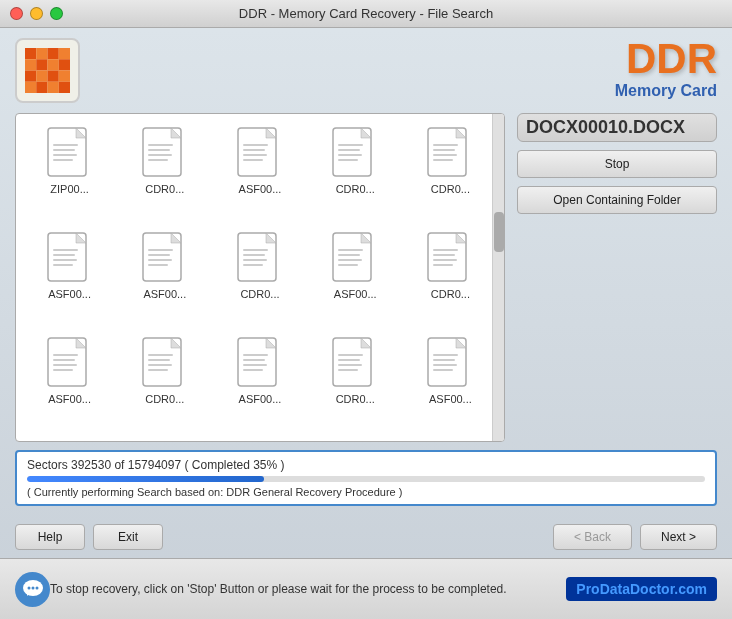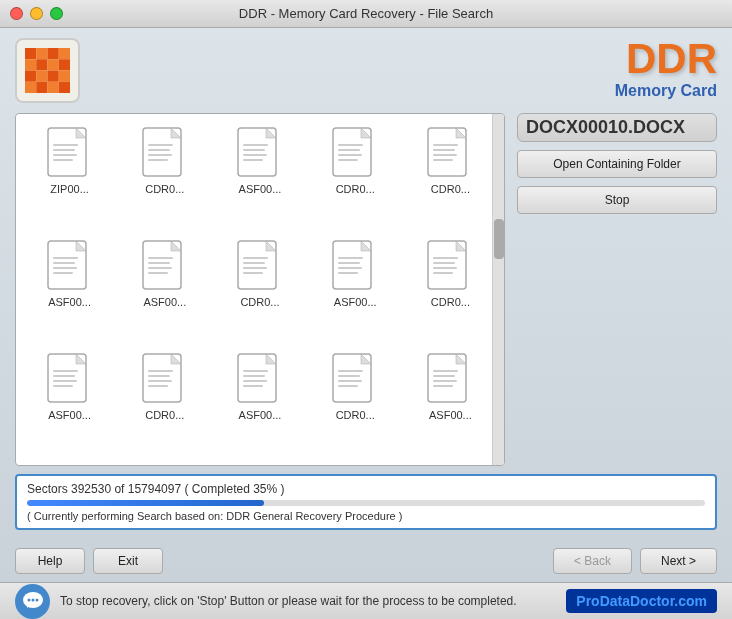--- a/index.html
+++ b/index.html
@@ -260,22 +260,21 @@
     .btn-nav.disabled { color: #999; cursor: default; }
     .spacer { flex: 1; }
 
     
     .footer-bar {
       background: linear-gradient(to bottom, #e8e8e8, #d4d4d4);
       border-top: 1px solid #aaa;
       padding: 0 15px;
       display: flex;
       align-items: center;
-      gap: 10px;
-      height: 37px;
+      height: 61px;
     }
     .footer-icon {
       width: 35px;
       height: 35px;
       background: #4488cc;
       border-radius: 50%;
       display: flex;
       align-items: center;
       justify-content: center;
       flex-shrink: 0;
@@ -540,22 +539,22 @@
       <span class="file-name">ASF00...</span>
     </div>
         </div>
       <div class="scrollbar">
         <div class="scrollbar-thumb"></div>
       </div>
     </div>
 
     <div class="preview-panel">
       <div class="preview-label-box">DOCX00010.DOCX</div>
+      <button class="btn btn-stop">Stop</button>
       <button class="btn btn-open-folder">Open Containing Folder</button>
-      <button class="btn btn-stop">Stop</button>
     </div>
 
   </div>
 
   <div class="progress-area">
     <div class="progress-box">
       <div class="progress-text">Sectors 392530 of 15794097  ( Completed 35% )</div>
       <div class="progress-bar-container">
         <div class="progress-bar" id="progress-bar" style="width: 35%;"></div>
       </div>

